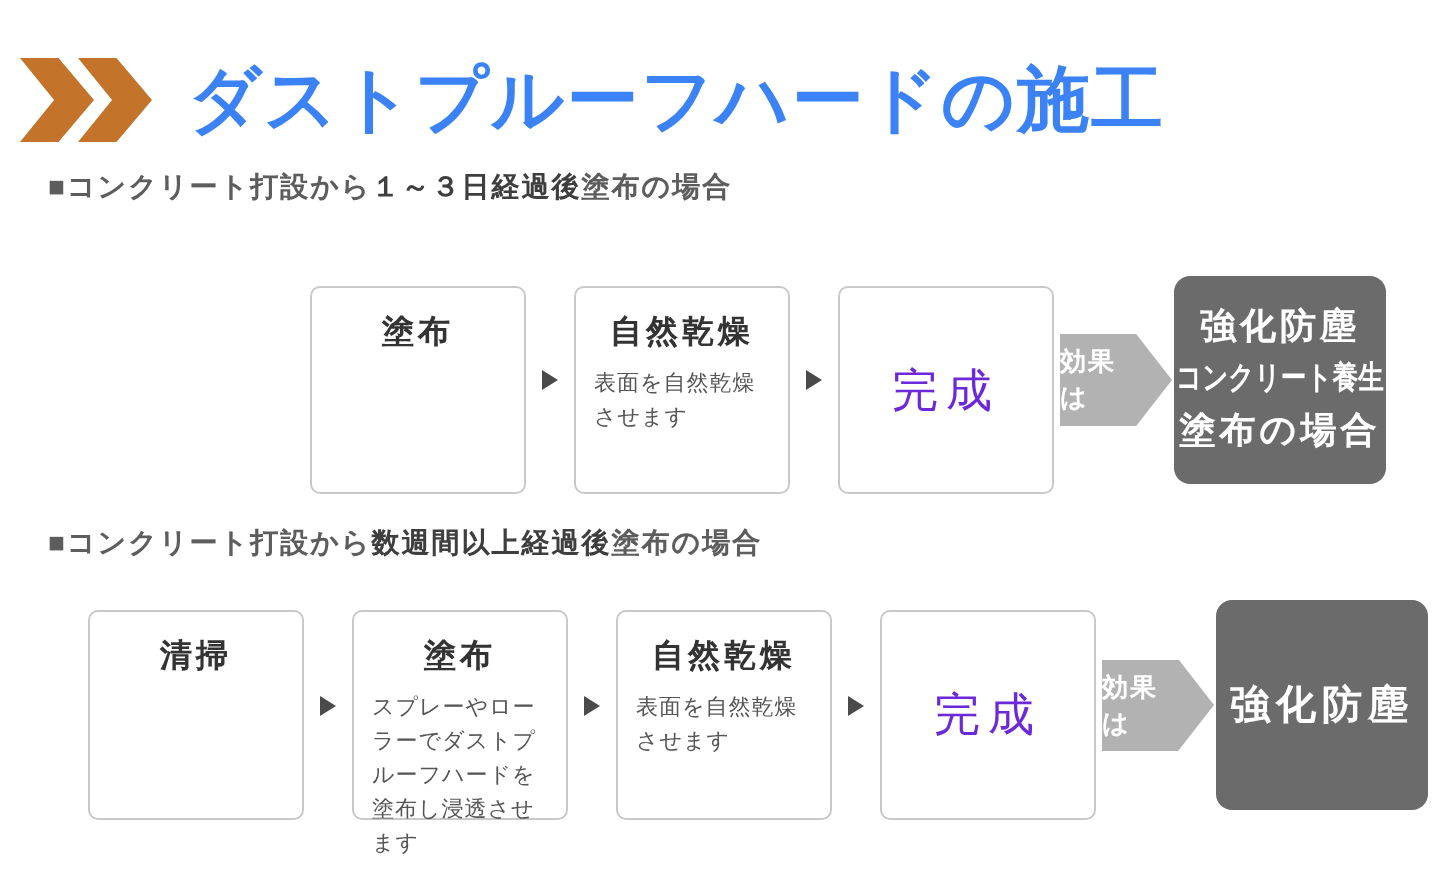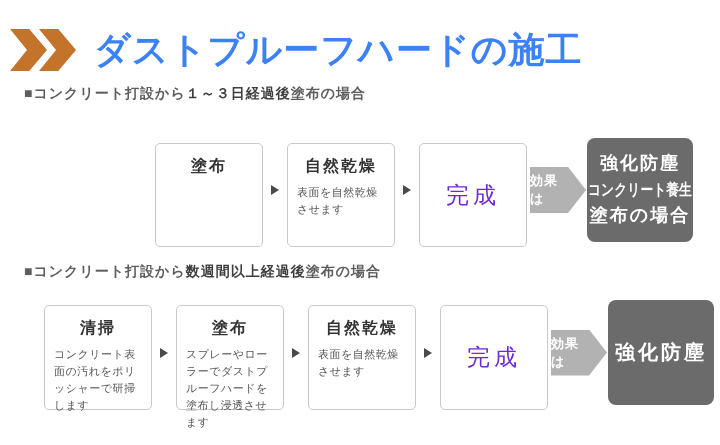--- a/index.html
+++ b/index.html
@@ -91,21 +91,20 @@
     </div>
   </div>
 
   <h2 class="sec-heading" id="sec2-heading">
     <span>■コンクリート打設から</span><strong>数週間以上経過後</strong><span>塗布の場合</span>
   </h2>
 
   <div class="flow" id="flow2">
     <div class="box">
       <div class="box-title">清掃</div>
-      <p class="box-desc">コンクリート表面の汚れをポリッシャーで研掃します</p>
     </div>
     <span class="tri"></span>
     <div class="box">
       <div class="box-title">塗布</div>
       <p class="box-desc">スプレーやローラーでダストプルーフハードを塗布し浸透させます</p>
     </div>
     <span class="tri"></span>
     <div class="box">
       <div class="box-title">自然乾燥</div>
       <p class="box-desc">表面を自然乾燥させます</p>

